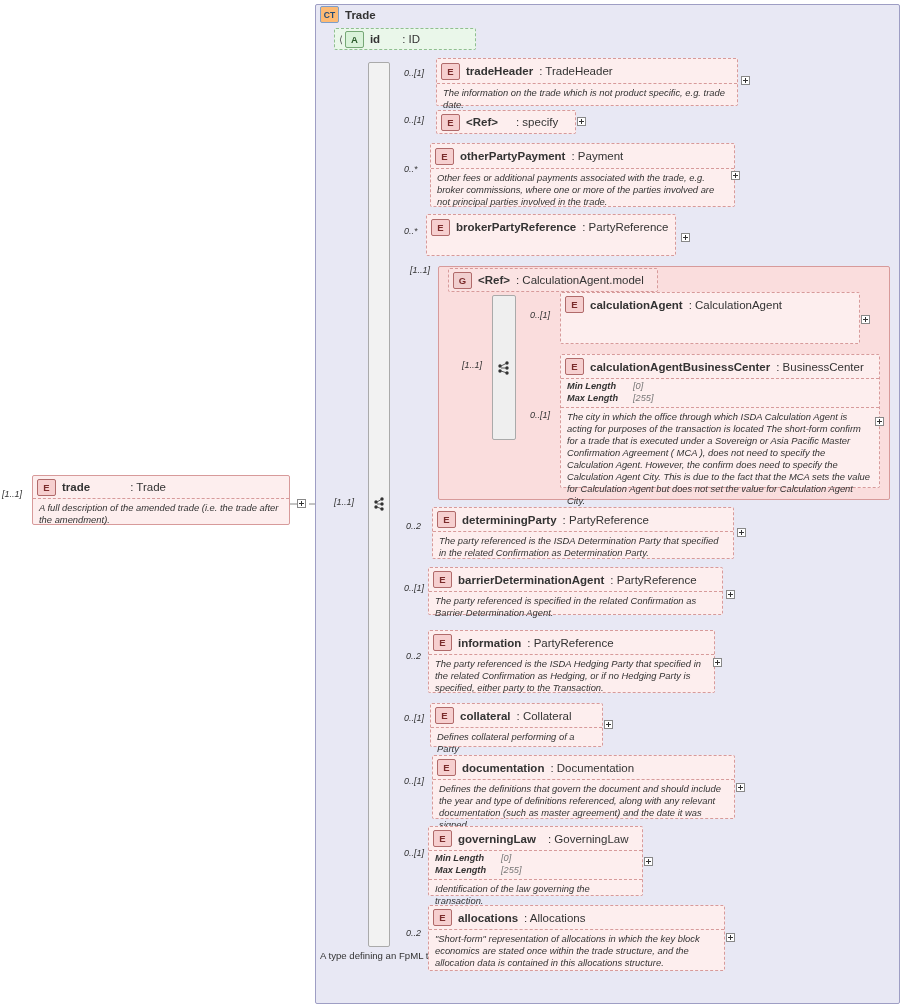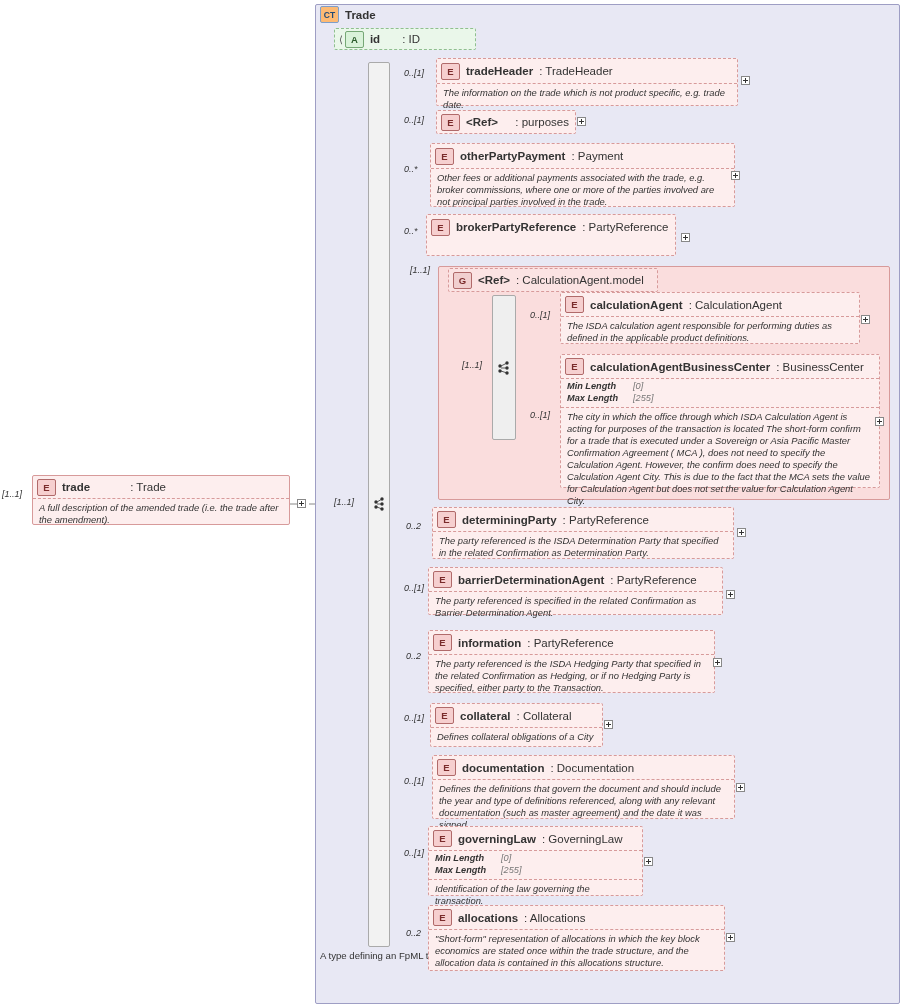--- a/index.html
+++ b/index.html
@@ -251,21 +251,21 @@
     <div class="desc">The information on the trade which is not product specific, e.g. trade date.</div>
   </div>
   <div class="card" style="left:404px; top:68px;">0..[1]</div>
   <div class="plus" style="left:741px; top:76px;"></div>
 
   <div class="node dashed" style="left:436px; top:110px; width:140px; height:24px;">
     <div class="node-head" style="height:22px;">
       <span class="badge">E</span>
       <span class="nm">&lt;Ref&gt;</span>
       <span style="width:18px;"></span>
-      <span class="ty">: purposes</span>
+      <span class="ty">: specify</span>
     </div>
   </div>
   <div class="card" style="left:404px; top:115px;">0..[1]</div>
   <div class="plus" style="left:577px; top:117px;"></div>
 
   <div class="node dashed" style="left:430px; top:143px; width:305px; height:64px;">
     <div class="node-head" style="height:24px;">
       <span class="badge">E</span>
       <span class="nm">otherPartyPayment</span>
       <span class="ty" style="margin-left:6px;">: Payment</span>
@@ -308,21 +308,20 @@
     </g>
   </svg>
   <div class="card" style="left:462px; top:360px;">[1..1]</div>
 
   <div class="node dashed" style="left:560px; top:292px; width:300px; height:52px;">
     <div class="node-head" style="height:23px;">
       <span class="badge">E</span>
       <span class="nm">calculationAgent</span>
       <span class="ty" style="margin-left:6px;">: CalculationAgent</span>
     </div>
-    <div class="desc">The ISDA calculation agent responsible for performing duties as defined in the applicable product definitions.</div>
   </div>
   <div class="card" style="left:530px; top:310px;">0..[1]</div>
   <div class="plus" style="left:861px; top:315px;"></div>
 
   <div class="node dashed" style="left:560px; top:354px; width:320px; height:134px;">
     <div class="node-head" style="height:23px;">
       <span class="badge">E</span>
       <span class="nm">calculationAgentBusinessCenter</span>
       <span class="ty" style="margin-left:6px;">: BusinessCenter</span>
     </div>
@@ -373,41 +372,41 @@
   </div>
   <div class="card" style="left:406px; top:651px;">0..2</div>
   <div class="plus" style="left:713px; top:658px;"></div>
 
   <div class="node dashed" style="left:430px; top:703px; width:173px; height:44px;">
     <div class="node-head" style="height:23px;">
       <span class="badge">E</span>
       <span class="nm">collateral</span>
       <span class="ty" style="margin-left:6px;">: Collateral</span>
     </div>
-    <div class="desc">Defines collateral obligations of a City</div>
+    <div class="desc">Defines collateral performing of a Party</div>
   </div>
   <div class="card" style="left:404px; top:713px;">0..[1]</div>
   <div class="plus" style="left:604px; top:720px;"></div>
 
   <div class="node dashed" style="left:432px; top:755px; width:303px; height:64px;">
     <div class="node-head" style="height:23px;">
       <span class="badge">E</span>
       <span class="nm">documentation</span>
       <span class="ty" style="margin-left:6px;">: Documentation</span>
     </div>
     <div class="desc">Defines the definitions that govern the document and should include the year and type of definitions referenced, along with any relevant documentation (such as master agreement) and the date it was signed.</div>
   </div>
   <div class="card" style="left:404px; top:776px;">0..[1]</div>
   <div class="plus" style="left:736px; top:783px;"></div>
 
   <div class="node dashed" style="left:428px; top:826px; width:215px; height:70px;">
     <div class="node-head" style="height:23px;">
       <span class="badge">E</span>
       <span class="nm">governingLaw</span>
-      <span class="ty" style="margin-left:6px;">: GoverningLaw</span>
+      <span class="ty" style="margin-left:12px;">: GoverningLaw</span>
     </div>
     <div class="facets">
       <div class="frow">
         <span class="fk">Min Length</span>
         <span class="fv">[0]</span>
       </div>
       <div class="frow">
         <span class="fk">Max Length</span>
         <span class="fv">[255]</span>
       </div>

